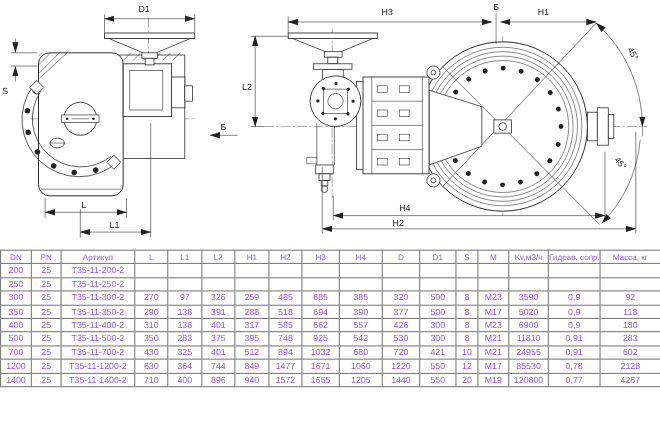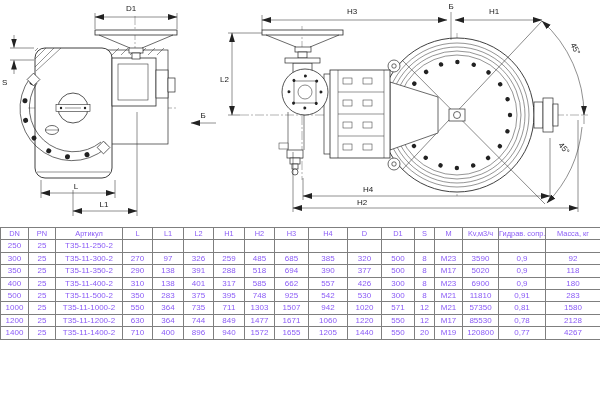--- a/index.html
+++ b/index.html
@@ -205,20 +205,39 @@
           <th>D1</th>
           <th>S</th>
           <th>M</th>
           <th>Kv,м3/ч</th>
           <th>Гидрав. сопр.</th>
           <th>Масса, кг</th>
         </tr>
     </thead>
     <tbody>
         <tr>
+          <td>200</td>
+          <td>25</td>
+          <td>Т35-11-200-2</td>
+          <td></td>
+          <td></td>
+          <td></td>
+          <td></td>
+          <td></td>
+          <td></td>
+          <td></td>
+          <td></td>
+          <td></td>
+          <td></td>
+          <td></td>
+          <td></td>
+          <td></td>
+          <td></td>
+        </tr>
+        <tr>
           <td>250</td>
           <td>25</td>
           <td>Т35-11-250-2</td>
           <td></td>
           <td></td>
           <td></td>
           <td></td>
           <td></td>
           <td></td>
           <td></td>
@@ -300,37 +319,37 @@
           <td>542</td>
           <td>530</td>
           <td>300</td>
           <td>8</td>
           <td>M21</td>
           <td>11810</td>
           <td>0,91</td>
           <td>283</td>
         </tr>
         <tr>
-          <td>1000</td>
-          <td>25</td>
-          <td>Т35-11-1000-2</td>
-          <td>550</td>
-          <td>364</td>
-          <td>735</td>
-          <td>711</td>
-          <td>1303</td>
-          <td>1507</td>
-          <td>942</td>
-          <td>1020</td>
-          <td>571</td>
-          <td>12</td>
+          <td>700</td>
+          <td>25</td>
+          <td>Т35-11-700-2</td>
+          <td>430</td>
+          <td>325</td>
+          <td>401</td>
+          <td>512</td>
+          <td>894</td>
+          <td>1032</td>
+          <td>680</td>
+          <td>720</td>
+          <td>421</td>
+          <td>10</td>
           <td>M21</td>
-          <td>57350</td>
-          <td>0,81</td>
-          <td>1580</td>
+          <td>24955</td>
+          <td>0,91</td>
+          <td>602</td>
         </tr>
         <tr>
           <td>1200</td>
           <td>25</td>
           <td>Т35-11-1200-2</td>
           <td>630</td>
           <td>364</td>
           <td>744</td>
           <td>849</td>
           <td>1477</td>

